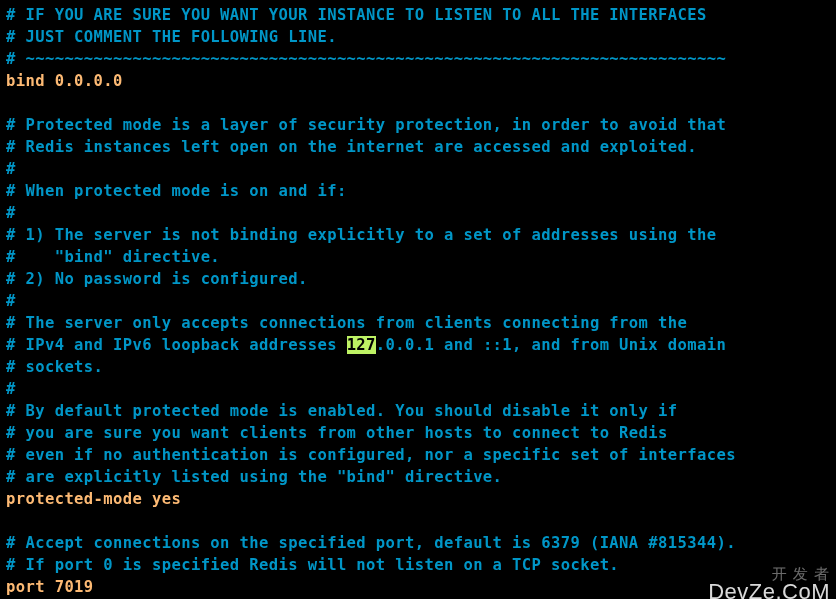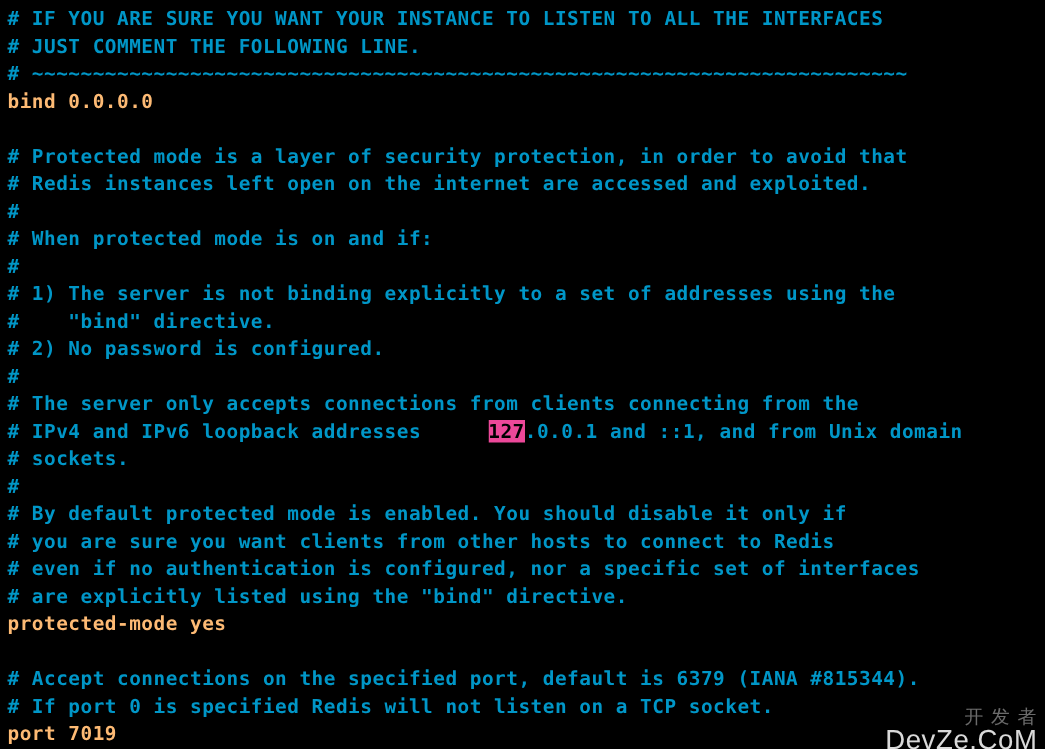--- a/index.html
+++ b/index.html
@@ -15,21 +15,21 @@
     font-weight: bold;
   }
   .terminal {
     position: relative;
     padding: 4px 6px;
     white-space: pre;
     color: #e0e0e0;
   }
   .comment { color: #0096c7; letter-spacing: 0.4px; }
   .fg-white { color: #fdba74; letter-spacing: 0.4px; }
-  .hlsearch { background: #ec4899; color: #000; margin-left: 44px; }
+  .hlsearch { background: #bef264; color: #000; }
   .watermark {
     position: absolute;
     right: 6px;
     bottom: -4px;
     text-align: right;
     color: rgba(255,255,255,0.6);
     font-family: "Arial", sans-serif;
     font-weight: 400;
     letter-spacing: 1px;
     pointer-events: none;

